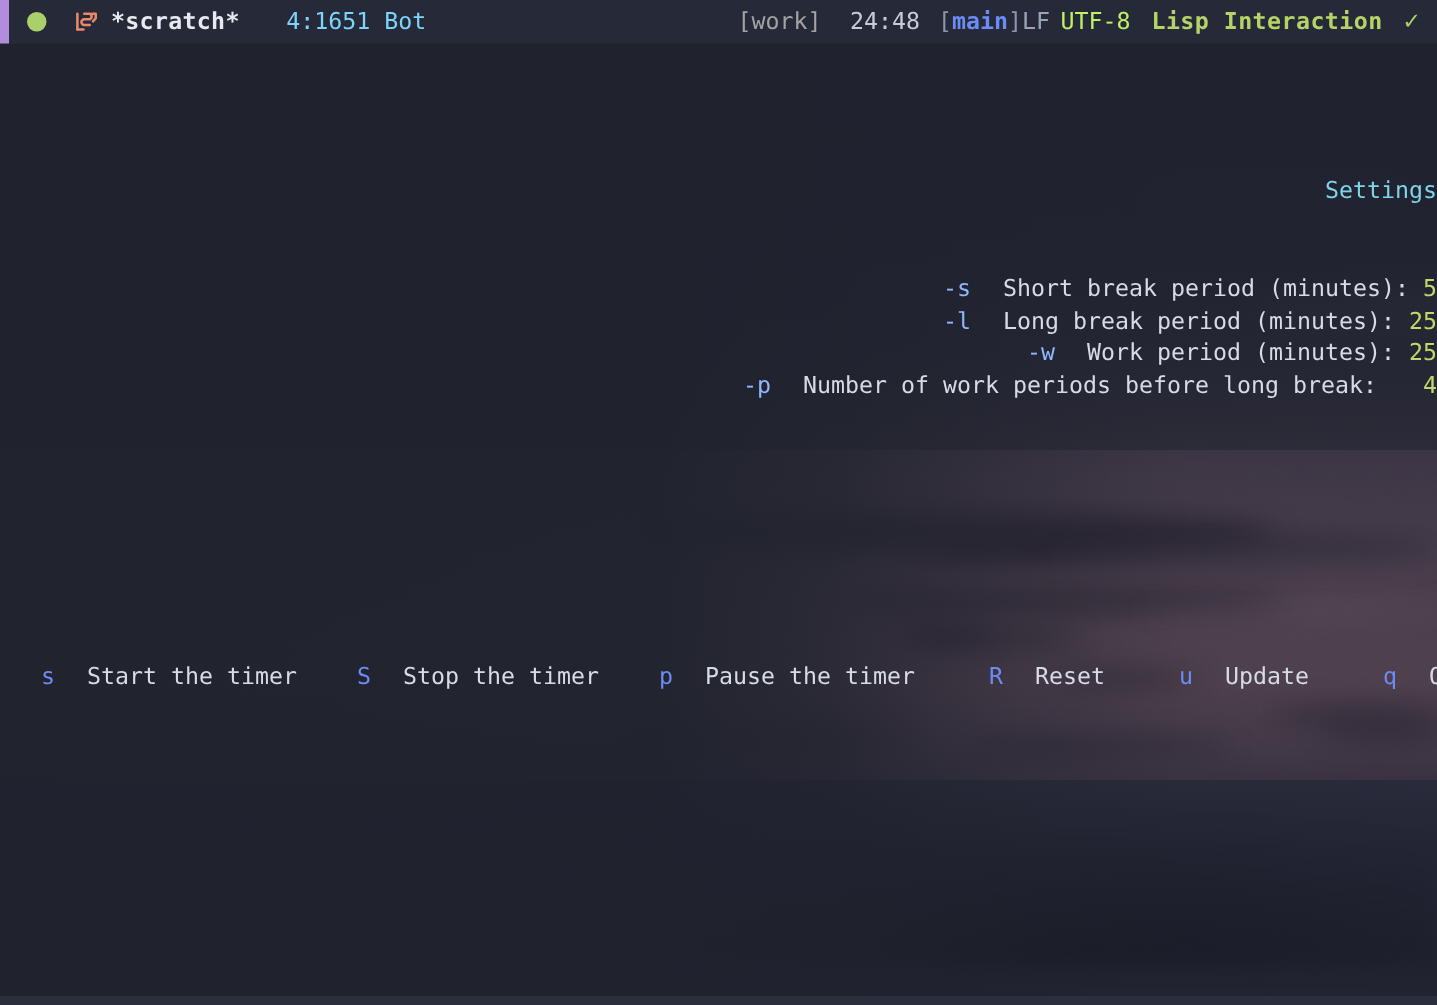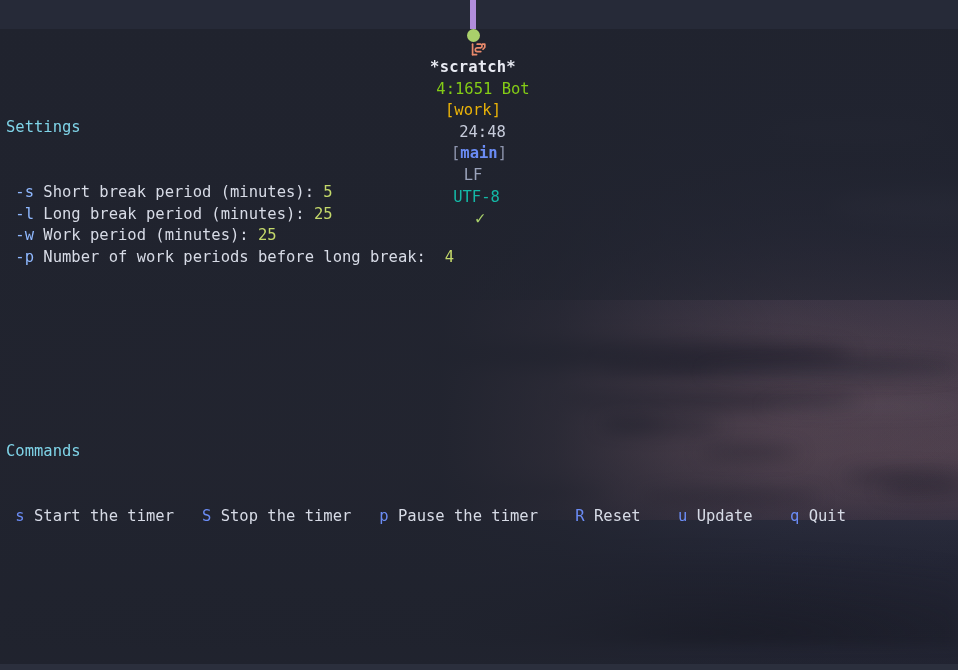--- a/index.html
+++ b/index.html
@@ -80,64 +80,63 @@
   }
 
   
   #header {
     position: absolute; top: 0; left: 0; right: 0; height: 29px;
     background: #262a38;
     z-index: 5;
     display: flex; align-items: center;
     padding: 0 12px 0 0;
     font-size: 15.5px;
-    flex-direction: column;
   }
   #header-accent {
     width: 6px; height: 29px; background: #b18ddb; flex: 0 0 auto;
   }
   .hdr-gap-sm { width: 12px; flex:0 0 auto; }
   #buffer-dot {
     width: 13px; height: 13px; border-radius: 50%;
     background: #a9d06b; flex: 0 0 auto;
   }
   #lisp-icon { margin: 0 8px 0 18px; flex: 0 0 auto; display:flex; align-items:center; }
   #buffer-name {
     color: #e8eaf2; font-weight: bold; letter-spacing: 0.2px;
     white-space: pre;
   }
-  #buffer-pos { color: #84cc16; margin-left: 20px; white-space: pre; }
+  #buffer-pos { color: #7dd3fc; margin-left: 31px; white-space: pre; }
   #hdr-spacer { flex: 1 1 auto; }
   .hdr-item { white-space: pre; }
-  #hdr-project { color: #eab308; }
+  #hdr-project { color: #a3a3a3; }
   #hdr-clock  { color: #c7ccdb; margin-left: 19px; }
   #hdr-branch-open, #hdr-branch-close { color: #8d94ad; }
   #hdr-branch-name { color: #6b8cf5; font-weight: bold; }
   #hdr-branch { margin-left: 12px; }
   #hdr-eol { color: #9ba3bb; margin-left: 0; }
-  #hdr-enc { color: #14b8a6; margin-left: 7px; }
+  #hdr-enc { color: #bef264; margin-left: 7px; }
   #hdr-mode { color: #b6d367; font-weight: bold; margin-left: 14px; letter-spacing:0.3px;}
   #hdr-check { color: #a9d06b; margin-left: 14px; font-size: 17px; }
 
   
   #buffer {
     position: absolute; top: 29px; left: 0; right: 0; bottom: 6px;
     z-index: 4;
     padding: 2px 0 0 6px;
     white-space: pre;
     color: #d7dbe6;
     overflow: hidden;
   }
-  .line { height: 21.6px; white-space: pre; }
+  .line { height: 21.6px; white-space: pre; text-align: right; }
   .blank { height: 21.6px; }
   .section { color: #7fd4e8; }
   .flag { color: #8fb8ff; }
   .val  { color: #c3d86a; }
   .key  { color: #6b8cf5; }
-  .txt  { color: #d7dbe6; }
+  .txt  { color: #d7dbe6; margin-left: 12px; }
 
   
   #bottom-strip {
     position: absolute; left: 0; right: 0; bottom: 0; height: 6px;
     background: #2b2f3d;
     z-index: 6;
   }
 </style>
 </head>
 <body>
@@ -183,33 +182,33 @@
   <span id="buffer-name">*scratch*</span>
   <span id="buffer-pos">4:1651 Bot</span>
 
   <span id="hdr-spacer"></span>
 
   <span class="hdr-item" id="hdr-project">[work]</span>
   <span class="hdr-item" id="hdr-clock">24:48</span>
   <span class="hdr-item" id="hdr-branch"><span id="hdr-branch-open">[</span><span id="hdr-branch-name">main</span><span id="hdr-branch-close">]</span></span>
   <span class="hdr-item" id="hdr-eol">LF</span>
   <span class="hdr-item" id="hdr-enc">UTF-8</span>
+  <span class="hdr-item" id="hdr-mode">Lisp Interaction</span>
   <span class="hdr-item" id="hdr-check">✓</span>
 </div>
 
 <div id="buffer">
 
   
   <div class="line"><span class="section">Settings</span></div>
   <div id="settings-rows"><div class="line"><span class="txt"> </span><span class="flag">-s</span><span class="txt"> Short break period (minutes): </span><span class="val">5</span></div><div class="line"><span class="txt"> </span><span class="flag">-l</span><span class="txt"> Long break period (minutes): </span><span class="val">25</span></div><div class="line"><span class="txt"> </span><span class="flag">-w</span><span class="txt"> Work period (minutes): </span><span class="val">25</span></div><div class="line"><span class="txt"> </span><span class="flag">-p</span><span class="txt"> Number of work periods before long break: </span><span class="txt"> </span><span class="val">4</span></div></div>
 
   <div class="blank"></div>
 
   
-  <div class="line"><span class="section">Commands</span></div>
   <div class="line" id="commands-row"><span class="txt"> </span><span class="key">s</span><span class="txt"> Start the timer</span><span class="txt">   </span><span class="key">S</span><span class="txt"> Stop the timer</span><span class="txt">   </span><span class="key">p</span><span class="txt"> Pause the timer</span><span class="txt">    </span><span class="key">R</span><span class="txt"> Reset</span><span class="txt">    </span><span class="key">u</span><span class="txt"> Update</span><span class="txt">    </span><span class="key">q</span><span class="txt"> Quit</span></div>
 
   <div class="blank"></div>
 
   
   
   
 
   
 

